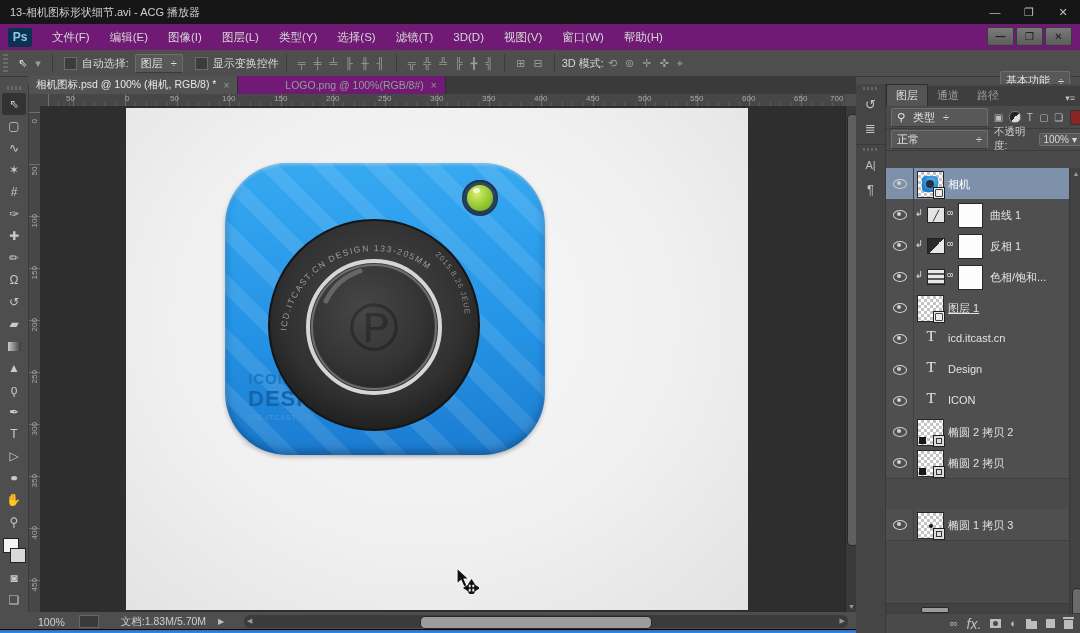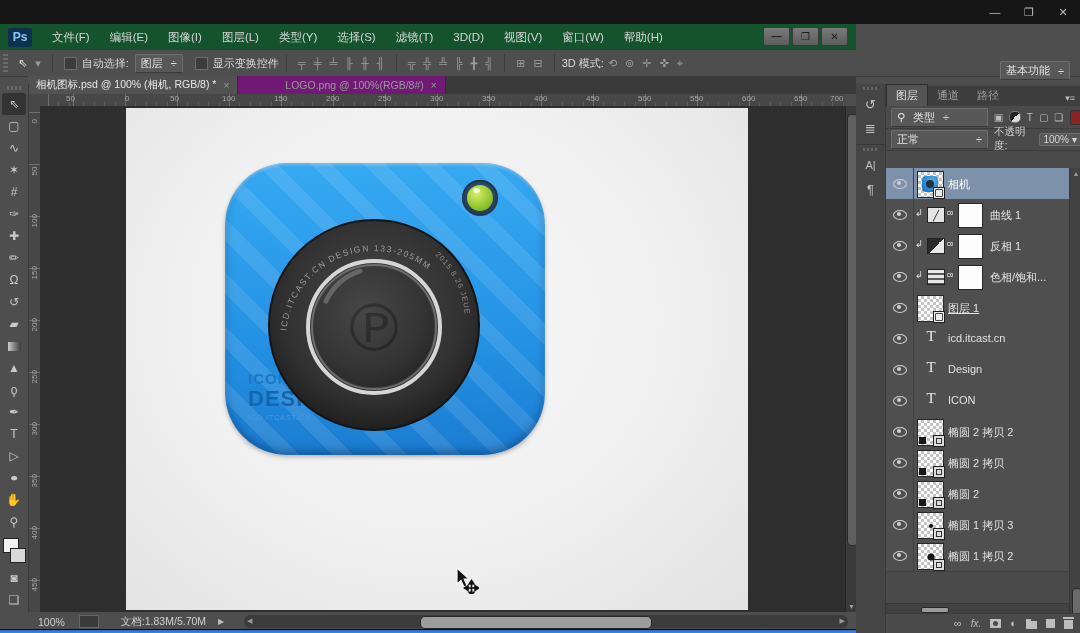--- a/index.html
+++ b/index.html
@@ -3,33 +3,33 @@
 <meta charset="utf-8">
 <style>
   html,body{margin:0;padding:0;background:#222;}
   #app{position:relative;width:1080px;height:633px;background:#4e4e4e;font-family:"Liberation Sans","DejaVu Sans",sans-serif;overflow:hidden;color:#d8d8d8;}
   
   #titlebar{position:absolute;left:0;top:0;width:1080px;height:24px;background:#161616;display:flex;align-items:center;}
   #titlebar .t{font-size:11px;color:#cfcfcf;margin-left:10px;}
   .wbtn{width:34px;height:100%;display:flex;align-items:center;justify-content:center;color:#bdbdbd;font-size:11px;}
   #titlebar .wins{margin-left:auto;display:flex;}
   
-  #menubar{position:absolute;left:0;top:24px;width:856px;height:26px;background:#14532d;border-bottom:1px solid #3c3c3c;display:flex;align-items:center;}
+  #menubar{position:absolute;left:0;top:24px;width:1080px;height:26px;background:#701a75;border-bottom:1px solid #3c3c3c;display:flex;align-items:center;}
   #pslogo{width:24px;height:19px;background:#0d3250;color:#8fc6f2;font-weight:bold;font-size:12px;display:flex;align-items:center;justify-content:center;margin:0 10px 0 8px;border-radius:2px;}
   .menuitem{font-size:11.5px;color:#d6d6d6;padding:0 10px;}
   #pswins{position:absolute;right:8px;top:3px;display:flex;gap:2px;}
   #pswins .pbtn{width:25px;height:17px;background:linear-gradient(#7a7a7a,#5c5c5c);border:1px solid #3a3a3a;color:#1d1d1d;font-size:10px;font-weight:bold;display:flex;align-items:center;justify-content:center;border-radius:2px;}
   
   #optionsbar{position:absolute;left:0;top:50px;width:1080px;height:26px;background:#4e4e4e;border-bottom:1px solid #393939;display:flex;align-items:center;font-size:11px;}
   .grip{width:5px;height:18px;margin:0 6px 0 3px;background:repeating-linear-gradient(180deg,#6a6a6a 0 2px,transparent 2px 4px);}
   .sep{width:1px;height:18px;background:#3c3c3c;margin:0 7px;}
   .cbx{width:11px;height:11px;background:#3c3c3c;border:1px solid #6c6c6c;margin:0 5px 0 4px;}
   .dropdown{background:#585858;border:1px solid #6e6e6e;border-bottom-color:#3a3a3a;border-radius:2px;padding:1px 5px;display:flex;align-items:center;gap:8px;font-size:11px;color:#e2e2e2;}
   .opticon{color:#9d9d9d;font-size:11px;padding:0 4px;}
-  #workspace{position:absolute;right:10px;top:11px;}
+  #workspace{position:absolute;right:10px;top:21px;}
   
   #tabbar{position:absolute;left:28px;top:76px;width:828px;height:18px;background:#3a3a3a;display:flex;}
   .doctab{display:flex;align-items:center;gap:7px;padding:0 8px;font-size:10.5px;border-right:1px solid #2e2e2e;}
   .doctab.active{background:#525252;color:#e6e6e6;}
   .doctab.inactive{background:#701a75;color:#9a9a9a;padding-left:47px;}
   .tabx{color:#9a9a9a;font-size:10px;}
   
   #hruler{position:absolute;left:40px;top:94px;width:805px;height:12px;background:#474747;border-bottom:1px solid #2d2d2d;overflow:hidden;
     background-image:repeating-linear-gradient(90deg,#6f6f6f 0 1px,transparent 1px 52px),repeating-linear-gradient(90deg,#5a5a5a 0 1px,transparent 1px 10.4px);background-position:33px 0,33px 8px;background-size:auto 12px,auto 4px;background-repeat:repeat-x;}
   .htick{position:absolute;top:0;font-size:8px;color:#a8a8a8;}
@@ -131,37 +131,38 @@
   .lrow .adjname{left:104px;}
   .ticon{position:absolute;left:36px;top:5px;width:18px;height:20px;color:#eaeaea;font-size:15px;font-family:"Liberation Serif","DejaVu Serif",serif;text-align:center;}
   
   #lvscroll{position:absolute;left:183px;top:84px;width:12px;height:519px;background:#424242;border-left:1px solid #383838;}
   #lvscroll .ua{position:absolute;top:2px;left:0;width:12px;text-align:center;font-size:7px;color:#9a9a9a;}
   #lvscroll .thumb{position:absolute;left:2px;top:420px;width:8px;height:85px;background:#6a6a6a;border-radius:4px;}
   #lhscroll{position:absolute;left:0;top:519px;width:183px;height:10px;background:#424242;border-top:1px solid #383838;}
   #lhscroll .thumb{position:absolute;left:35px;top:3px;width:26px;height:4px;background:#9c9c9c;border-radius:2px;}
   #lfooter{position:absolute;left:0;top:529px;width:195px;height:20px;background:#4a4a4a;border-top:1px solid #3c3c3c;display:flex;align-items:center;justify-content:flex-end;gap:9px;padding-right:8px;box-sizing:border-box;}
   .fico{color:#bdbdbd;font-size:11px;line-height:1;}
-  .fico.fx{font-style:italic;font-size:10px;}
+  .fico.fx{font-style:italic;font-size:14px;}
   .fico.maskf{width:11px;height:9px;background:#bdbdbd;position:relative;}
   .fico.maskf:after{content:"";position:absolute;left:3px;top:2px;width:5px;height:5px;border-radius:50%;background:#4a4a4a;}
   .fico.folder{width:11px;height:8px;background:#bdbdbd;position:relative;margin-top:2px;}
   .fico.folder:before{content:"";position:absolute;left:0;top:-2px;width:5px;height:2px;background:#bdbdbd;}
   .fico.newl{width:9px;height:9px;background:#bdbdbd;}
   .fico.trash{width:9px;height:9px;background:#bdbdbd;position:relative;margin-top:2px;}
   .fico.trash:before{content:"";position:absolute;left:-1px;top:-3px;width:11px;height:2px;background:#bdbdbd;}
   
   #cursor{position:absolute;left:455px;top:568px;}
 </style>
 </head>
 <body>
 
 <div id="app">
 
   <div id="titlebar">
+    <span class="t">13-相机图标形状细节.avi - ACG 播放器</span>
     <span class="wins">
       <span class="wbtn">—</span>
       <span class="wbtn">❐</span>
       <span class="wbtn">✕</span>
     </span>
   </div>
 
   <div id="menubar">
     <span id="pslogo">Ps</span>
     <span class="menuitem">文件(F)</span>
@@ -552,49 +553,29 @@
     <div class="lrow" style="top:363px">
       <span class="eyecell">
           <span class="eye"></span>
         </span>
       <span class="thumb checker">
           <span class="nub"></span>
           <span class="badge shape"></span>
         </span>
       <span class="lname">椭圆 2 拷贝</span>
     </div>
-    <div class="lrow" style="top:394px">
-      <span class="eyecell">
-          <span class="eye"></span>
-        </span>
-      <span class="thumb checker">
-          <span class="nub"></span>
-          <span class="badge shape"></span>
-        </span>
-      <span class="lname">椭圆 2</span>
-    </div>
     <div class="lrow" style="top:425px">
       <span class="eyecell">
           <span class="eye"></span>
         </span>
       <span class="thumb checker">
           <span class="dot" style="width:4px;height:4px"></span>
           <span class="badge shape"></span>
         </span>
       <span class="lname">椭圆 1 拷贝 3</span>
-    </div>
-    <div class="lrow" style="top:456px">
-      <span class="eyecell">
-          <span class="eye"></span>
-        </span>
-      <span class="thumb checker">
-          <span class="dot" style="width:7px;height:7px"></span>
-          <span class="badge shape"></span>
-        </span>
-      <span class="lname">椭圆 1 拷贝 2</span>
     </div>
 
     <div id="lvscroll">
       <span class="ua">▲</span>
       <span class="thumb"></span>
 
     </div>
     <div id="lhscroll">
       <span class="thumb"></span>
     </div>

